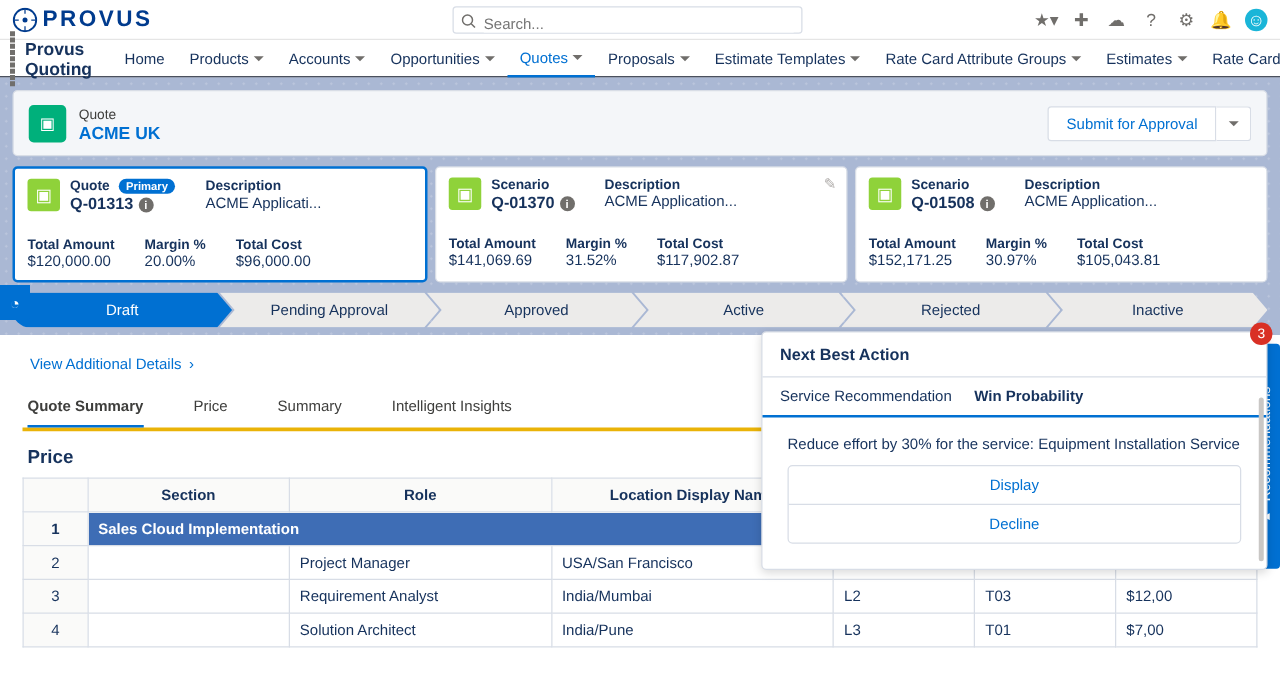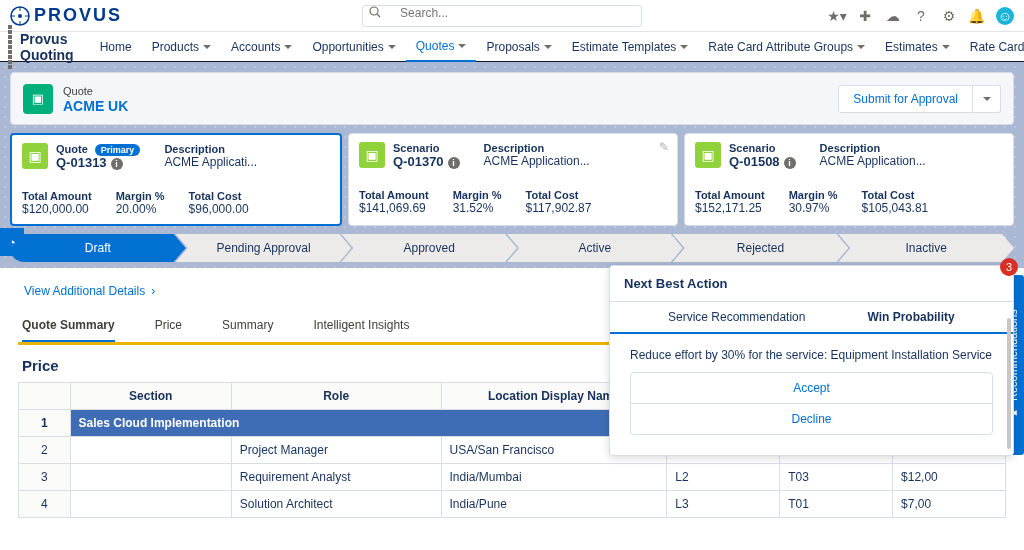--- a/index.html
+++ b/index.html
@@ -23,25 +23,25 @@
   }
   .logo { font-size: 18px; font-weight: 600; letter-spacing: 2px; color: #003b8e; display:flex; align-items:center; gap:4px;}
   .logo svg { width:20px; height:20px; }
   .search-wrap {
     margin-left: 240px;
     width: 280px;
     height: 22px;
     border: 1px solid #d8dde6;
     border-radius: 3px;
     display: flex;
-    align-items: flex-start;
+    align-items: flex-end;
     padding: 0 6px;
     color: #706e6b;
     font-size: 12px;
-    gap: 19px;
+    gap: 6px;
   }
   .search-wrap input { border: none; outline: none; flex: 1; font-size: 12px; }
   .top-icons { margin-left: auto; display: flex; gap: 10px; align-items: center; color: #706e6b; }
   .top-icons span { width:18px; height:18px; display:flex; align-items:center; justify-content:center; font-size:14px; cursor:pointer;}
   .avatar { width:22px; height:22px; border-radius:50%; background:#1ab5d8; display:flex; align-items:center; justify-content:center; color:#fff; font-size:12px;}
 
   
   .navbar {
     display: flex;
     align-items: center;
@@ -135,21 +135,21 @@
   table.grid .rownum { width:28px; text-align:center; background:#fafaf9; }
   tr.group td { background:#3e6db5; color:#fff; font-weight:600; }
   td.base { text-align:right; }
 
   
   .panel {
     position:absolute; top:265px; right:10px; width:405px; background:#fff; border:1px solid #d8dde6; border-radius:4px; box-shadow:0 2px 8px rgba(0,0,0,0.15); z-index:5;
   }
   .panel-title { font-weight:700; font-size:13px; padding:10px 14px; border-bottom:1px solid #d8dde6;}
   .panel-tabs { display:flex; gap:18px; padding:0 14px; border-bottom:2px solid #0070d2;}
-  .panel-tab { font-size:12px; padding:8px 0; cursor:pointer;margin-left:44px; }
+  .panel-tab { font-size:12px; padding:8px 0; cursor:pointer; }
   .panel-tab.active { font-weight:700; }
   .panel-body { padding:14px 20px 20px; font-size:12px;}
   .rec-box { border:1px solid #d8dde6; border-radius:4px; margin-top:10px;}
   .rec-btn { text-align:center; padding:8px 0; color:#0070d2; cursor:pointer; }
   .rec-btn + .rec-btn { border-top:1px solid #d8dde6; }
   .panel-scroll { position:absolute; right:2px; top:52px; bottom:6px; width:4px; background:#c9c7c5; border-radius:2px;}
 
   
   .right-tab {
     position:absolute; right:0; top:275px; width:22px; height:180px; background:#0070d2; color:#fff; writing-mode:vertical-rl; transform:rotate(180deg); display:flex; align-items:center; justify-content:center; font-size:11px; gap:6px; border-radius:3px 0 0 3px;
@@ -450,21 +450,21 @@
 
 <div class="panel">
   <div class="panel-title">Next Best Action</div>
   <div class="panel-tabs">
     <div class="panel-tab">Service Recommendation</div>
     <div class="panel-tab active">Win Probability</div>
   </div>
   <div class="panel-body">
     <div>Reduce effort by 30% for the service: Equipment Installation Service</div>
     <div class="rec-box">
-      <div class="rec-btn">Accept</div>
+      <div class="rec-btn">Display</div>
       <div class="rec-btn">Decline</div>
     </div>
   </div>
   <div class="panel-scroll"></div>
 </div>
 
 <div class="badge3">3</div>
 <div class="right-tab">
   <span>▸</span>
   <span>Recommendations</span>

